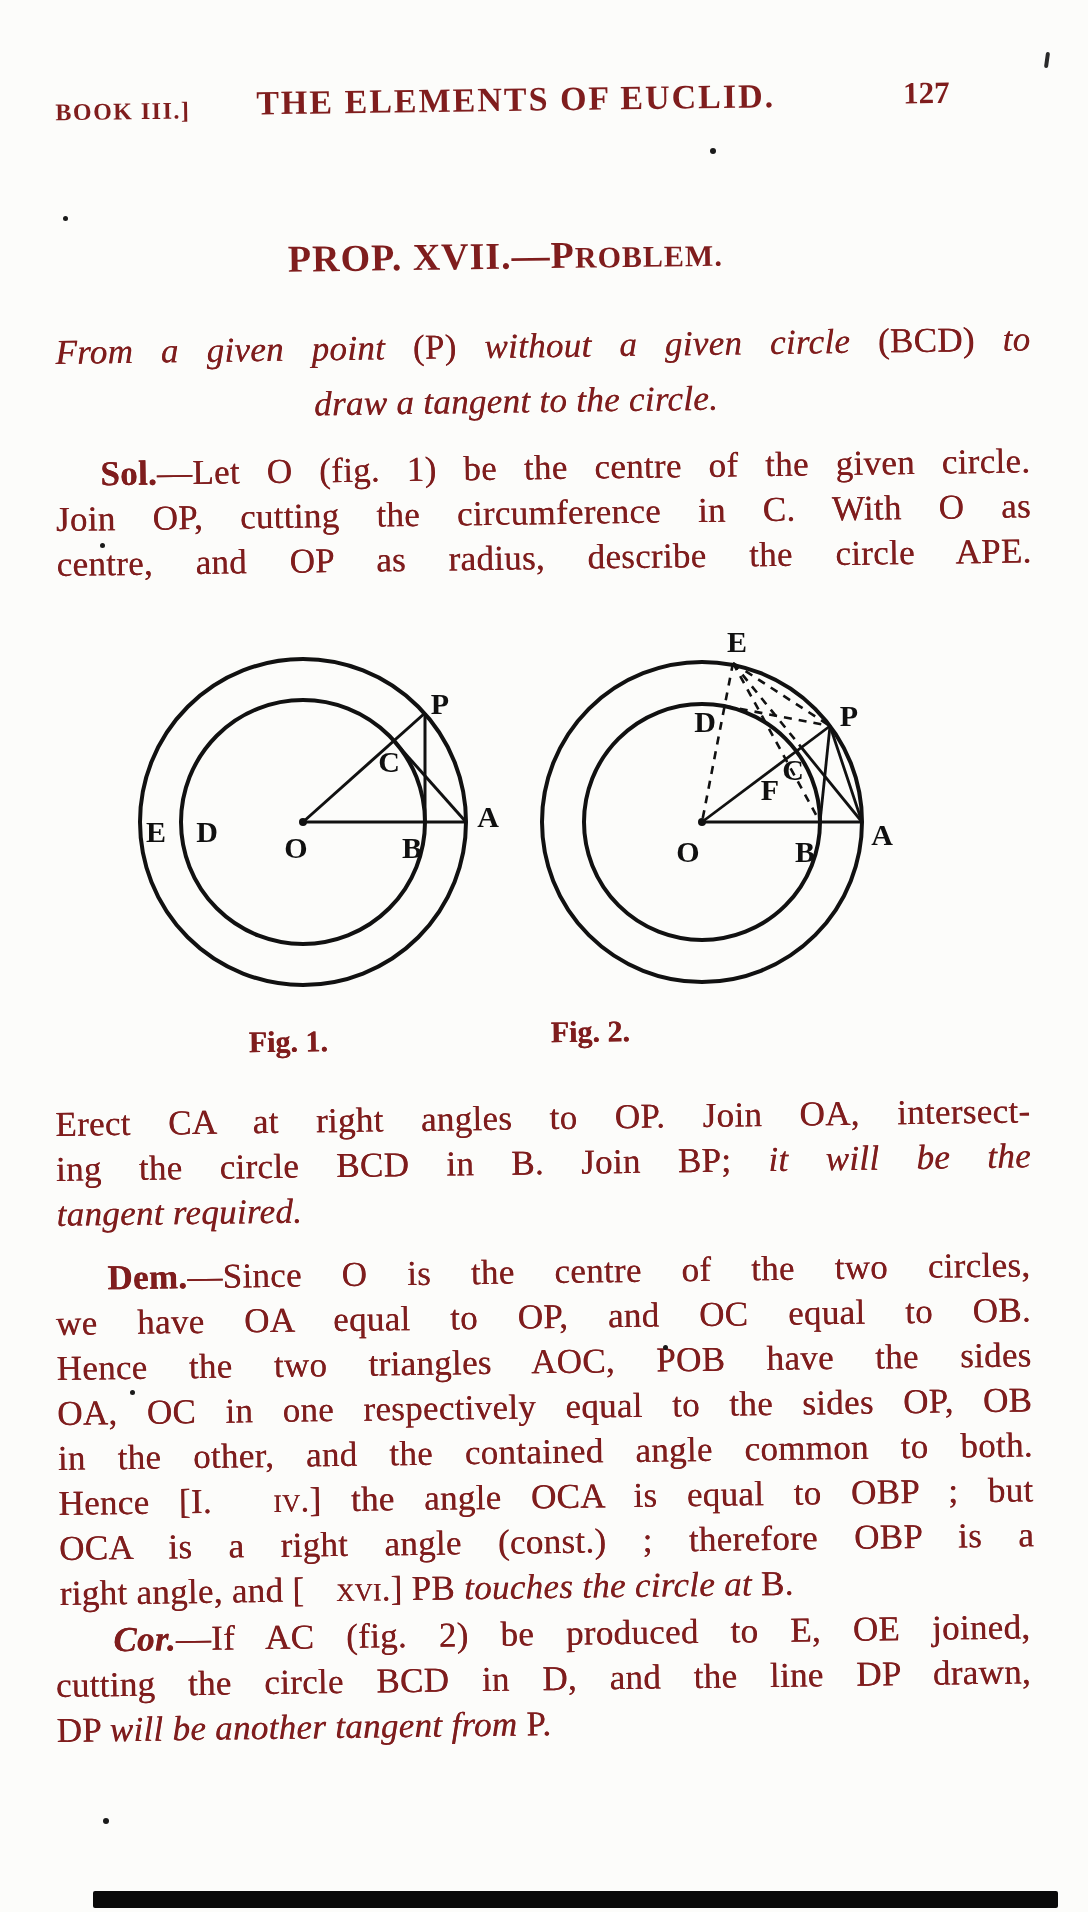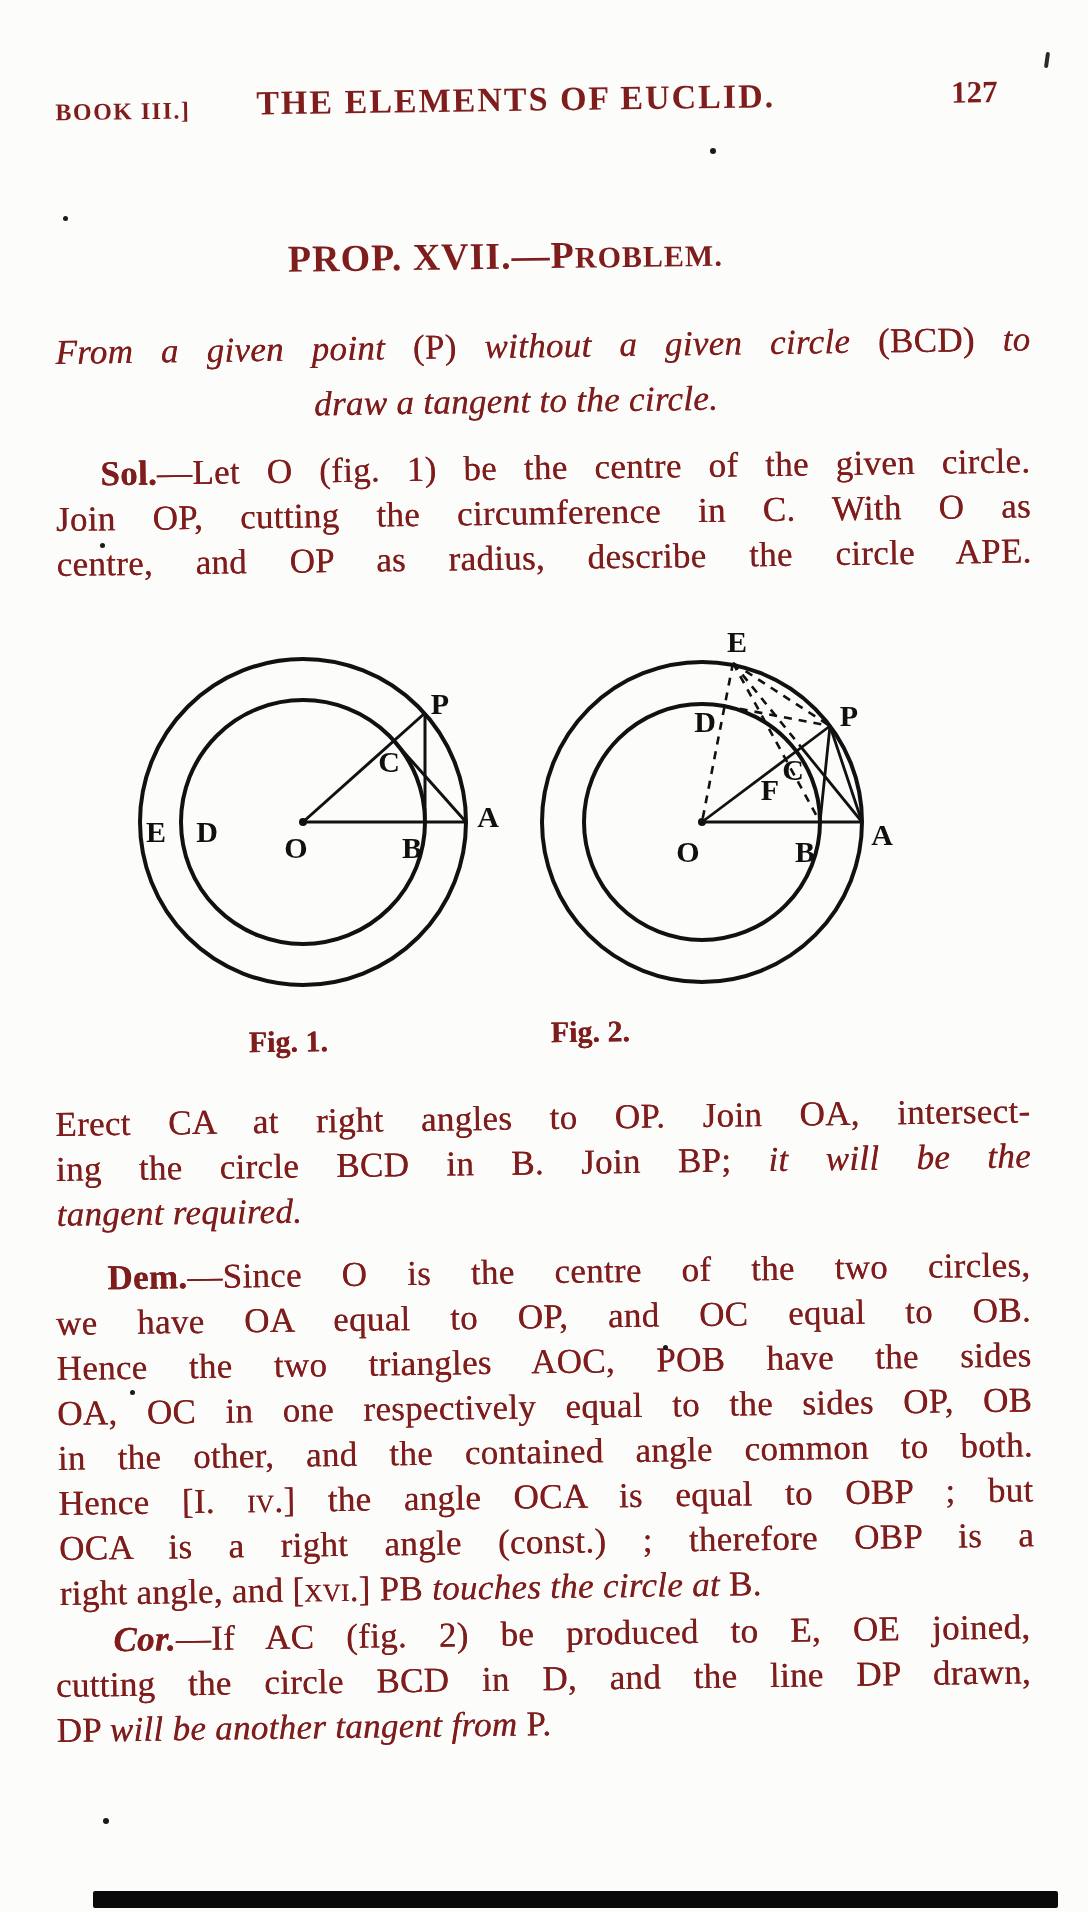--- a/index.html
+++ b/index.html
@@ -7,28 +7,28 @@
         font-family:"Liberation Serif","DejaVu Serif",serif;color:#7f1d1d;}
   .blk{position:absolute;}
   .tilt{transform:rotate(-0.8deg);transform-origin:0 0;}
   .col{left:55px;width:975px;}
   .ln{display:block;line-height:45px;font-size:35px;letter-spacing:.3px;
       text-shadow:.35px 0 currentColor;}
   .j{text-align:justify;text-align-last:justify;}
   .it{font-style:italic;}
   .rm{font-style:normal;}
   .bd{font-weight:bold;}
-  .sc{font-variant:small-caps;}
+  .sc{font-variant:small-caps;margin-left:32px;}
   .ind45{padding-left:45px;}
   .ind52{padding-left:52px;}
   .ind58{padding-left:58px;}
   
   .hdr-book{position:absolute;left:55px;top:14px;font-size:24px;font-weight:bold;letter-spacing:1.5px;}
   .hdr-title{position:absolute;left:256px;top:2px;font-size:34px;font-weight:bold;letter-spacing:2px;}
-  .hdr-page{position:absolute;left:951px;top:2px;font-size:31px;font-weight:bold;}
+  .hdr-page{position:absolute;left:903px;top:2px;font-size:31px;font-weight:bold;}
   
   .ptitle{font-size:38px;font-weight:bold;text-align:center;padding-right:75px;letter-spacing:1px;}
   .ptitle .small{font-size:30px;}
   
   .st1{font-size:35px;}
   .st2{text-align:center;padding-right:55px;}
   .stmt .ln{line-height:55px;}
   
   .figcap{font-size:30px;font-weight:bold;text-align:center;width:190px;
           text-shadow:.4px 0 currentColor;}

